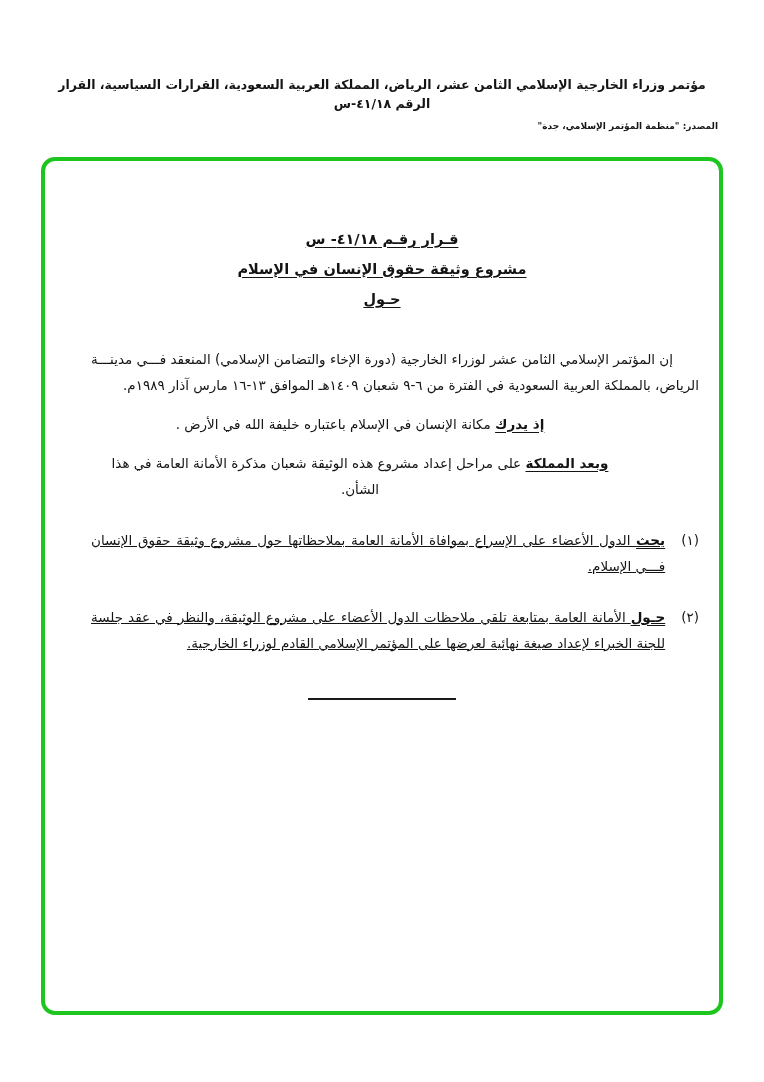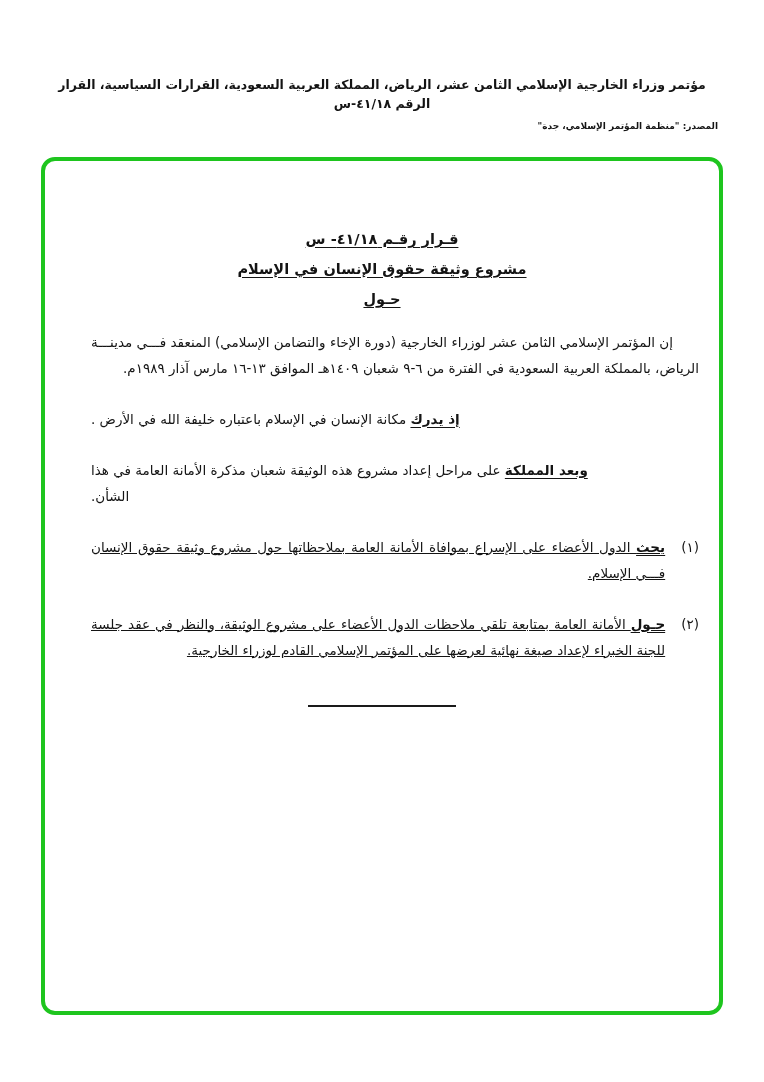--- a/index.html
+++ b/index.html
@@ -39,28 +39,28 @@
     font-size:14.5px;
     line-height:30px;
   }
   .headings .u { text-decoration:underline; text-underline-offset:3px; }
 
   .content {
     padding:0 20px 0 46px;
     font-size:13.5px;
   }
   .intro {
-    margin-top:15px;
+    margin-top:32px;
     text-align:justify;
     text-indent:26px;
     line-height:26px;
   }
   .clause {
-    margin-top:25px;
-    text-align:left;
+    margin-top:13px;
+    text-align:center;
     padding-right:70px;
     line-height:26px;
   }
   .lead {
     font-weight:bold;
     text-decoration:underline;
     text-underline-offset:3px;
   }
   .item { display:flex; gap:16px; margin-top:25px; }
   .item-num { flex:0 0 auto; line-height:26px; }

